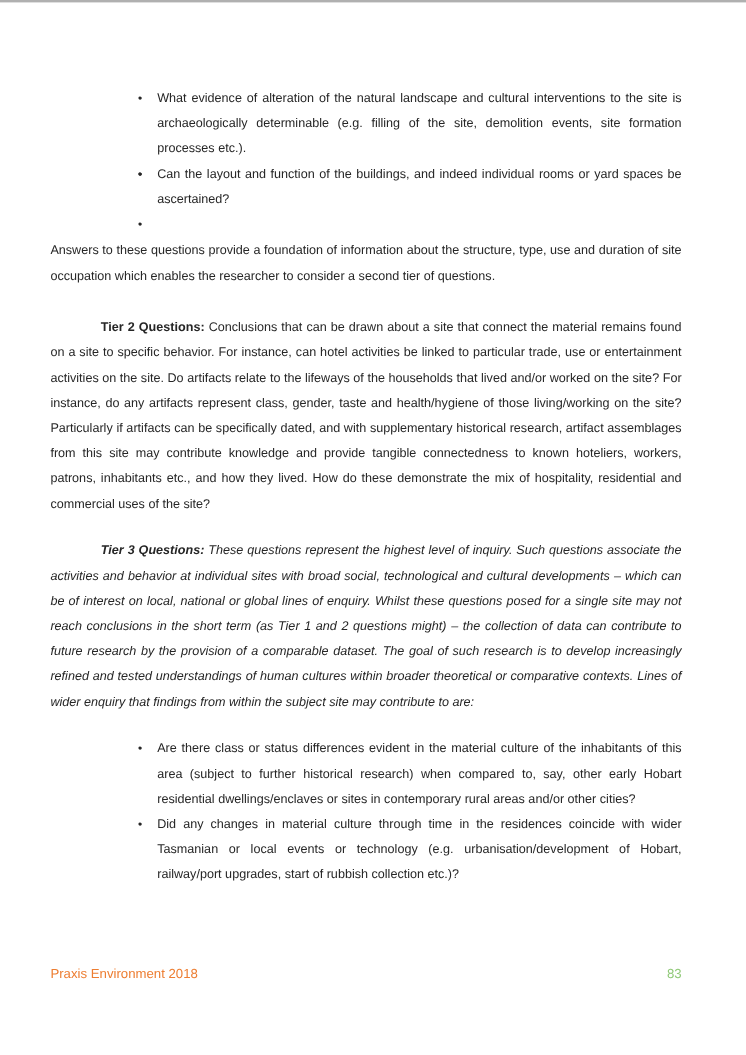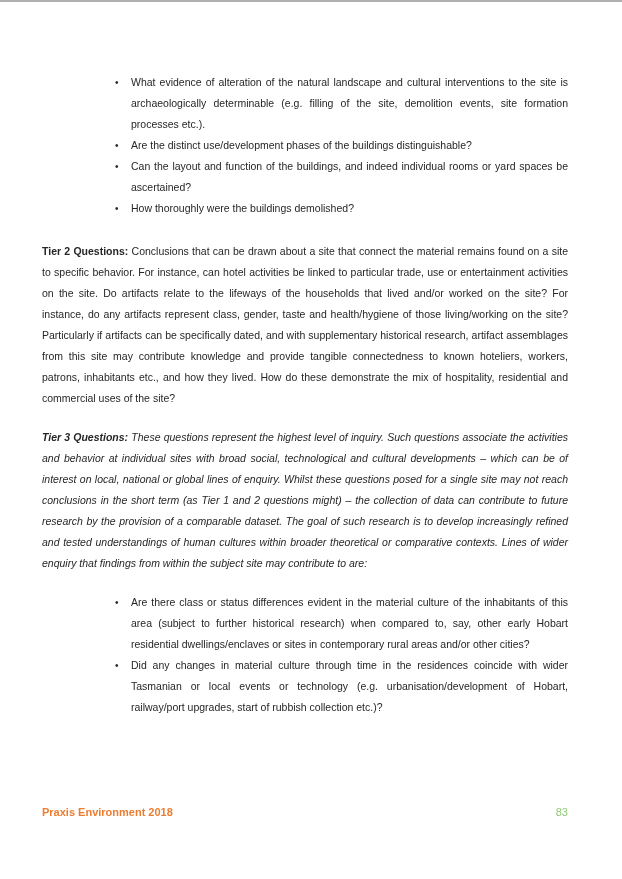--- a/index.html
+++ b/index.html
@@ -43,64 +43,63 @@
   }
   p.para.tight {
     margin-top: 18px;
     font-style: italic;
   }
   ul.bullet-list.lower {
     margin-top: 18px;
   }
   .lead {
     font-weight: bold;
+    margin-left: 42px;
   }
   .footer {
     position: absolute;
     left: 42px;
     right: 54px;
     bottom: 60px;
     display: flex;
     justify-content: space-between;
     align-items: baseline;
     font-size: 11px;
     line-height: 14px;
   }
   .footer .footer-left {
     color: #ED7D31;
-    font-weight: bold;
   }
   .footer .footer-right {
     color: #90C978;
   }
 </style>
 </head>
 <body>
 
 <div class="page">
 
   <ul class="bullet-list">
     <li>
       <span class="bullet">•</span>
       <span>What evidence of alteration of the natural landscape and cultural interventions to the site is archaeologically determinable (e.g. filling of the site, demolition events, site formation processes etc.).</span>
     </li>
     <li>
       <span class="bullet">•</span>
-      <span>Are the distinct use/development phases of the buildings distinguishable?</span>
     </li>
     <li>
       <span class="bullet">•</span>
       <span>Can the layout and function of the buildings, and indeed individual rooms or yard spaces be ascertained?</span>
     </li>
     <li>
       <span class="bullet">•</span>
-      <span>How thoroughly were the buildings demolished?</span>
     </li>
   </ul>
 
+  <p class="para">Answers to these questions provide a foundation of information about the structure, type, use and duration of site occupation which enables the researcher to consider a second tier of questions.</p>
 
   <p class="para"><span class="lead">Tier 2 Questions:</span><span> Conclusions that can be drawn about a site that connect the material remains found on a site to specific behavior. For instance, can hotel activities be linked to particular trade, use or entertainment activities on the site. Do artifacts relate to the lifeways of the households that lived and/or worked on the site? For instance, do any artifacts represent class, gender, taste and health/hygiene of those living/working on the site? Particularly if artifacts can be specifically dated, and with supplementary historical research, artifact assemblages from this site may contribute knowledge and provide tangible connectedness to known hoteliers, workers, patrons, inhabitants etc., and how they lived. How do these demonstrate the mix of hospitality, residential and commercial uses of the site?</span></p>
 
   <p class="para tight"><span class="lead">Tier 3 Questions:</span><span> These questions represent the highest level of inquiry. Such questions associate the activities and behavior at individual sites with broad social, technological and cultural developments – which can be of interest on local, national or global lines of enquiry. Whilst these questions posed for a single site may not reach conclusions in the short term (as Tier 1 and 2 questions might) – the collection of data can contribute to future research by the provision of a comparable dataset. The goal of such research is to develop increasingly refined and tested understandings of human cultures within broader theoretical or comparative contexts. Lines of wider enquiry that findings from within the subject site may contribute to are:</span></p>
 
   <ul class="bullet-list lower">
     <li>
       <span class="bullet">•</span>
       <span>Are there class or status differences evident in the material culture of the inhabitants of this area (subject to further historical research) when compared to, say, other early Hobart residential dwellings/enclaves or sites in contemporary rural areas and/or other cities?</span>
     </li>

